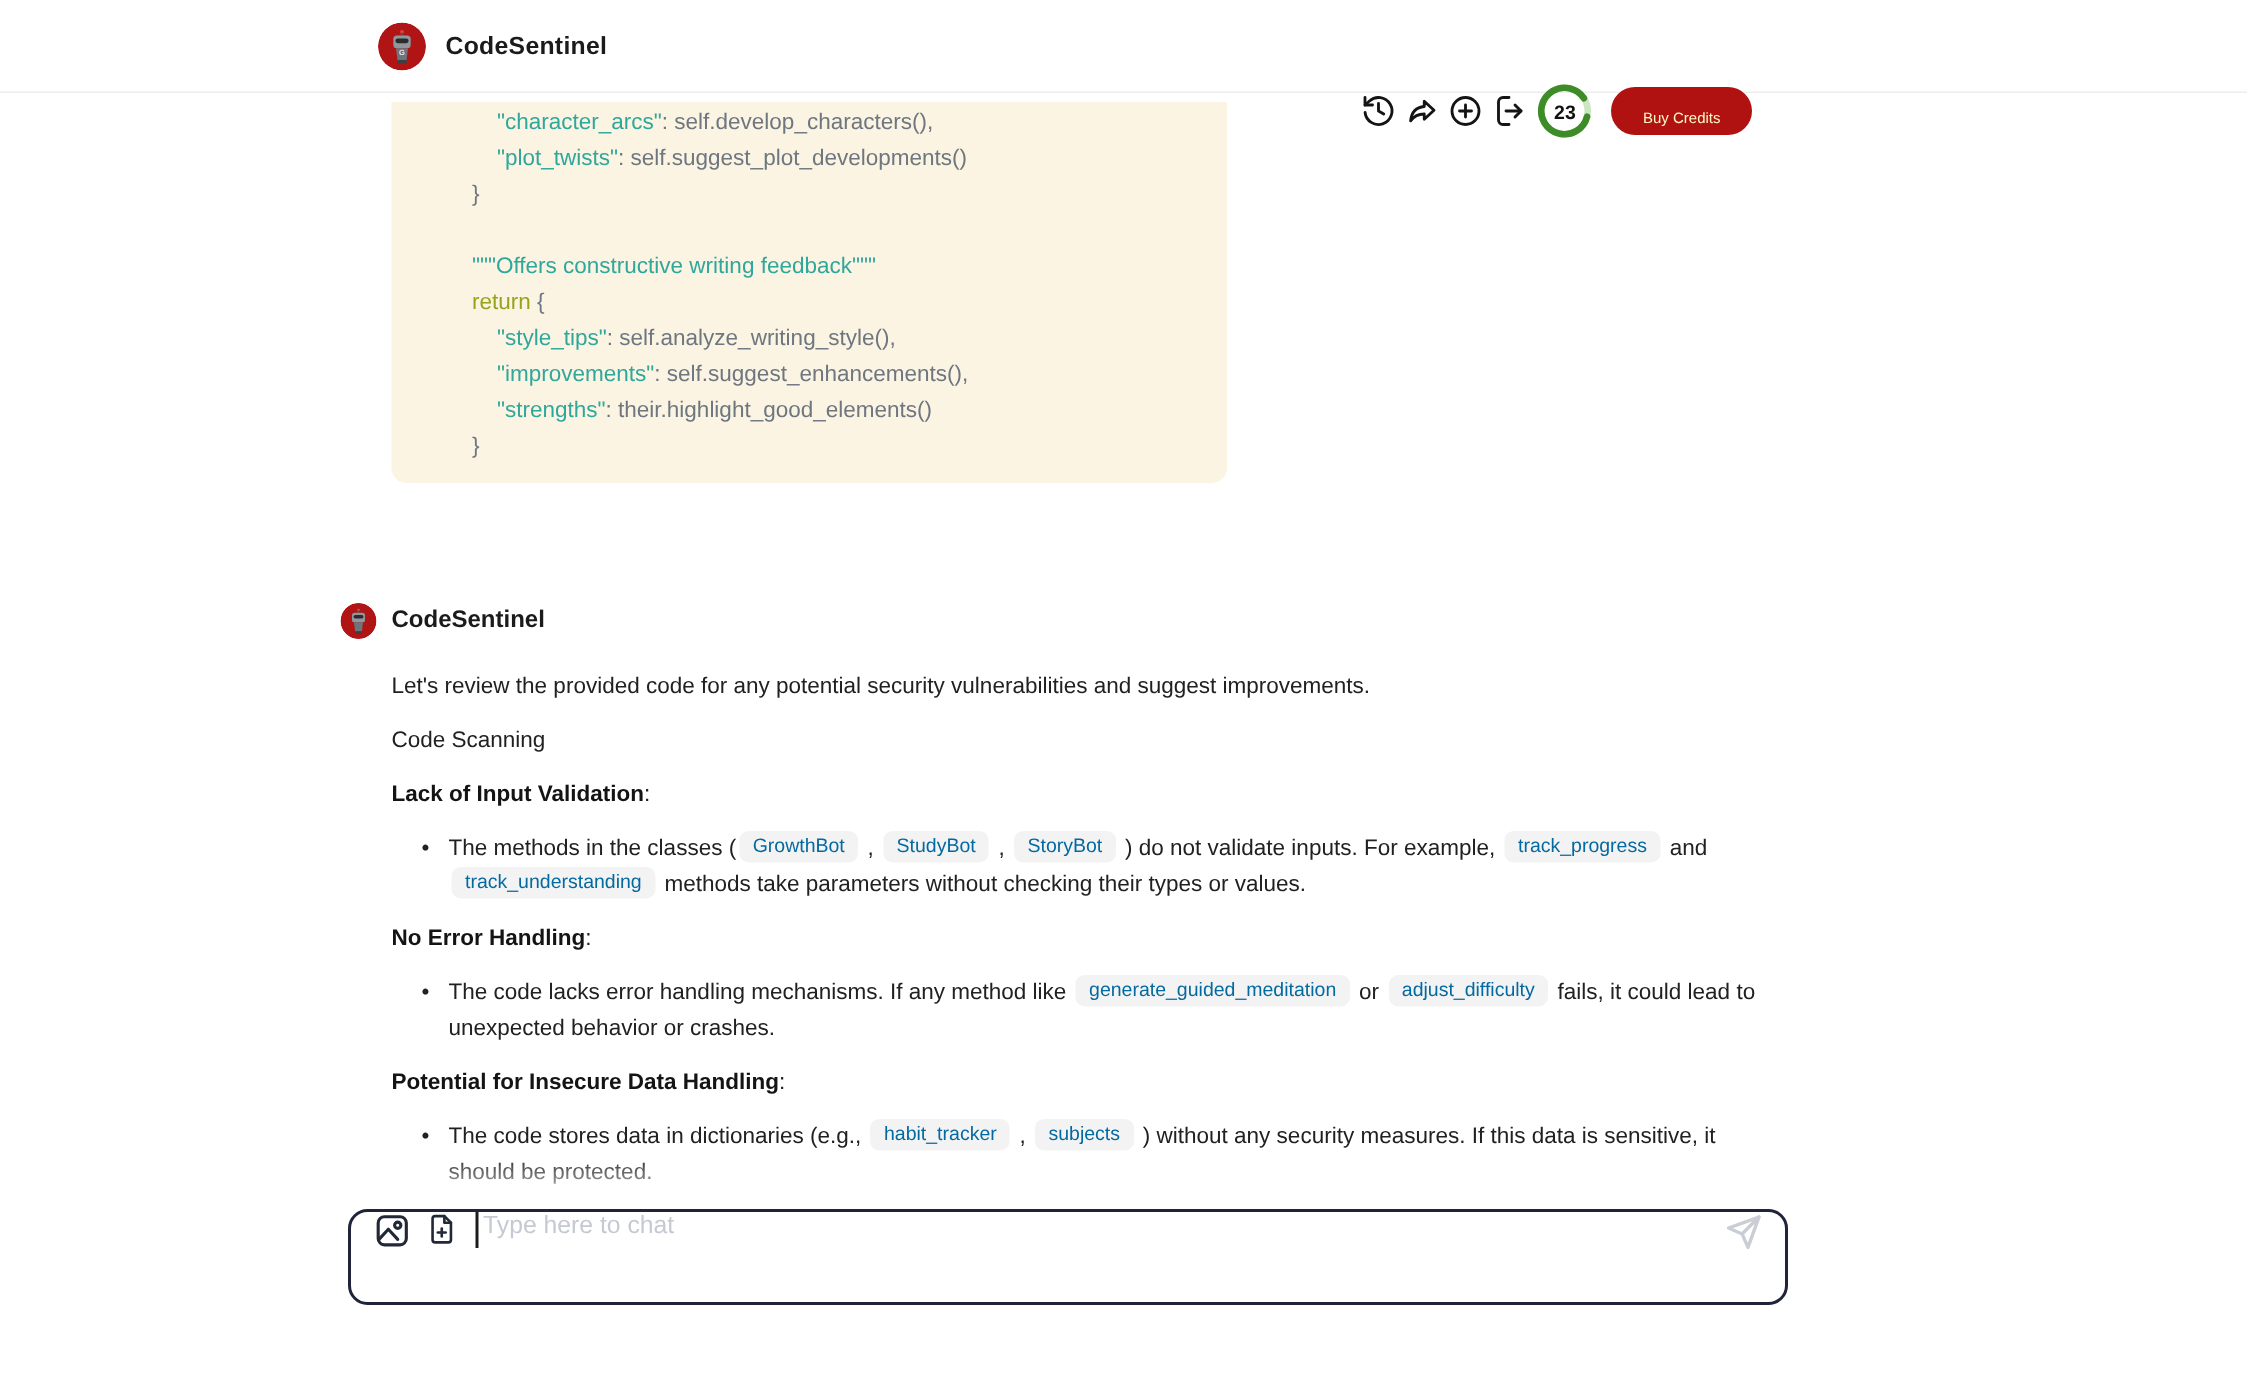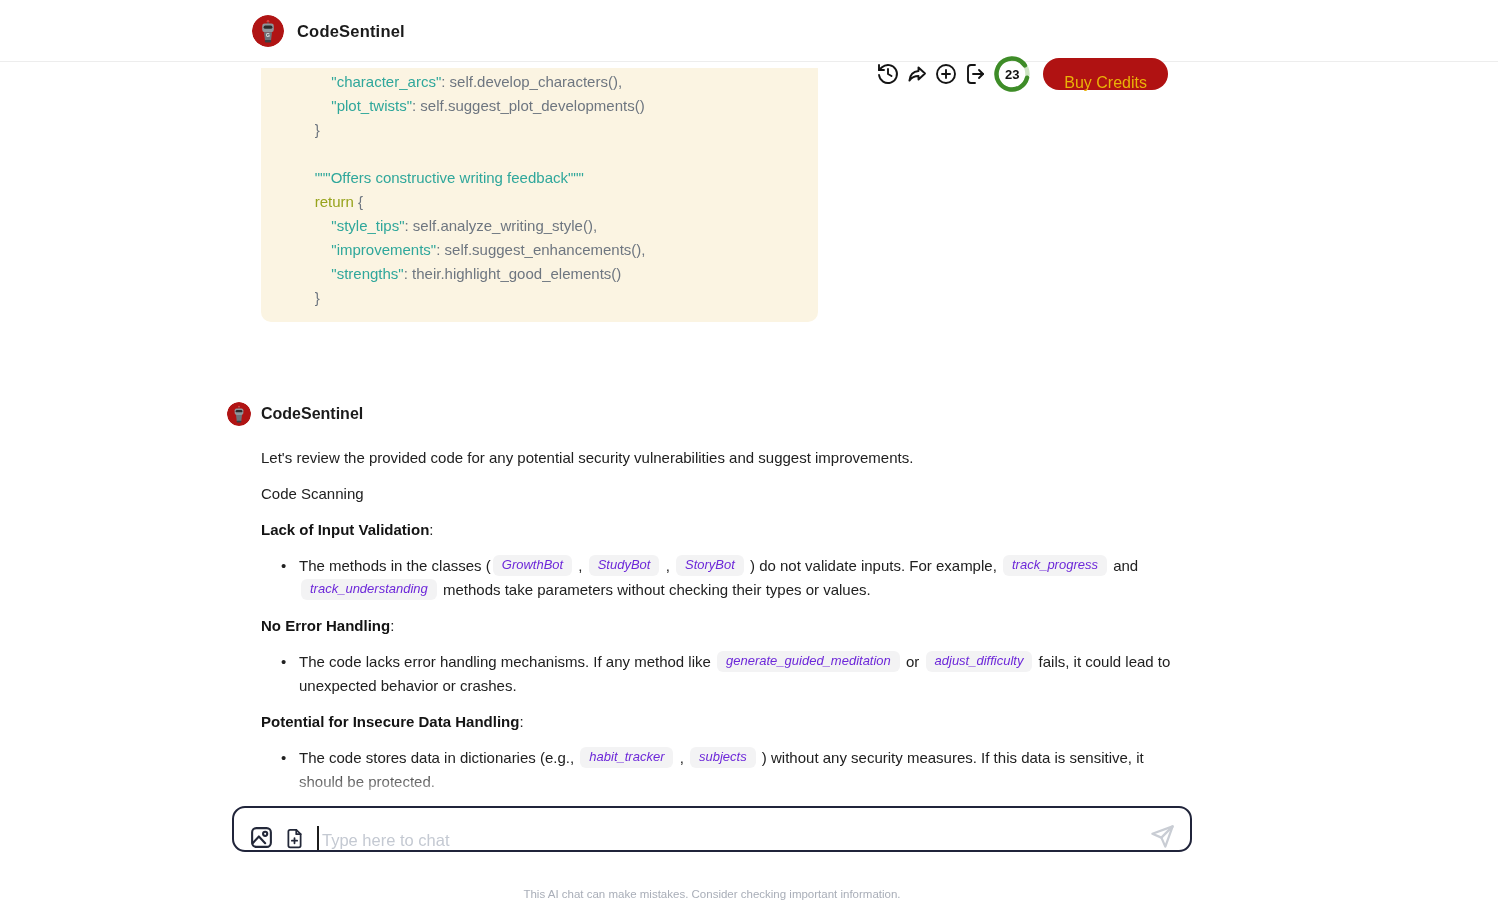--- a/index.html
+++ b/index.html
@@ -18,21 +18,21 @@
   .brand-avatar { width:32px; height:32px; border-radius:50%; display:block; }
   .brand-title { font-size:16.5px; font-weight:700; color:#1b1b1b; letter-spacing:.2px; }
   .header-actions { position:absolute; right:330px; top:0; height:68px; display:flex; align-items:center; gap:1px;margin-top:40px; }
   .icon-btn { width:28px; height:28px; border:none; background:none; cursor:pointer; display:flex; align-items:center; justify-content:center; color:#141414; padding:0; }
   .icon-btn svg { width:24px; height:24px; }
   .credits-ring { position:relative; width:36px; height:36px; margin-left:4px; }
   .credits-ring svg { width:36px; height:36px; display:block; }
   .credits-num { position:absolute; inset:0; display:flex; align-items:center; justify-content:center; font-size:13px; font-weight:700; color:#111; }
   .buy-btn {
     margin-left:12px; height:27px; padding:16px 21px; border:none; border-radius:999px;
-    background:var(--accent-red,#b01212); color:#eab308; font-size:16px; font-family:inherit; cursor:pointer;
+    background:var(--accent-red,#b01212); color:#fef9c3; font-size:10px; font-family:inherit; cursor:pointer;
   }
 
   
   .code-block {
     position:absolute; left:261px; top:68px; width:557px;
     background:var(--code-bg,#fbf4e2); border-radius:0 0 10px 10px;
     padding:2px 18px 12px 37px;
   }
   .code-line { white-space:pre; font-family:"Liberation Sans", sans-serif; font-size:15px; line-height:24px; color:var(--code-plain,#6e7680); }
   .tok-str { color:var(--code-string,#2fa79b); }
@@ -45,32 +45,32 @@
   .msg-avatar { width:24px; height:24px; border-radius:50%; display:block; }
   .msg-sender { font-size:16px; font-weight:700; color:#1b1b1b; }
   .msg-body { margin-left:34px; margin-top:20px; width:919px; font-size:15px; line-height:24px; color:#212121; }
   .msg-body p { margin:0 0 12px 0; }
   .msg-body strong { font-weight:700; color:#141414; }
   .msg-body ul { list-style:none; margin:0 0 12px 0; padding-left:20px; }
   .msg-body li { position:relative; padding-left:18px; }
   .msg-body li::before { content:"\2022"; position:absolute; left:0; top:0; color:#212121; }
   .chip {
     display:inline-block; background:#f3f3f4; border-radius:6px; padding:2px 9px 3px;
-    font-size:13px; line-height:16px; color:#6d28d9; margin:0 2px; vertical-align:2px; white-space:nowrap;font-style:italic;
+    font-size:13px; line-height:16px; color:#0369a1; margin:0 2px; vertical-align:2px; white-space:nowrap;
   }
 
   
   .bottom-overlay {
     position:absolute; left:0; bottom:0; width:100%; height:146px; z-index:20;
     background:linear-gradient(180deg, rgba(255,255,255,0) 0px, #ffffff 36px);
   }
   .chat-input {
-    position:absolute; left:232px; top:36px; width:960px; height:46px;
+    position:absolute; left:232px; top:36px; width:960px; height:64px;
     background:#fff; border:2px solid #20243a; border-radius:13px;
-    display:flex; align-items:flex-end; padding:0 14px 0 15px;
+    display:flex; align-items:flex-start; padding:0 14px 0 15px;
   }
   .chat-input .tool-btn { border:none; background:none; padding:0; cursor:pointer; display:flex; align-items:center; color:#232839; }
   .tool-btn + .tool-btn { margin-left:10px; }
   .caret { width:2px; height:24px; background:#1c1c1c; margin-left:12px; animation:blink 1.1s step-end infinite; }
   @keyframes blink { 0%,49% {opacity:1;} 50%,100% {opacity:0;} }
   .chat-field {
     flex:1; border:none; outline:none; background:transparent; margin-left:3px;
     font-family:inherit; font-size:16.5px; color:#333;
   }
   .chat-field::placeholder { color:#c4c9d2; }
@@ -205,16 +205,15 @@
       </button>
       <div class="caret"></div>
       <input class="chat-field" type="text" placeholder="Type here to chat" style="">
       <button class="send-btn" aria-label="Send">
         <svg width="27" height="27" viewBox="0 0 24 24" fill="none" stroke="currentColor" stroke-width="2" stroke-linecap="round" stroke-linejoin="round">
           <line x1="21" y1="3" x2="11" y2="13"></line>
             <polygon points="21 3 14.5 21 11 13 3 9.5 21 3"></polygon>
         </svg>
       </button>
     </div>
-    <div class="disclaimer">This AI chat can make mistakes. Consider checking important information.</div>
   </div>
 
 </div>
 
 </body></html>

